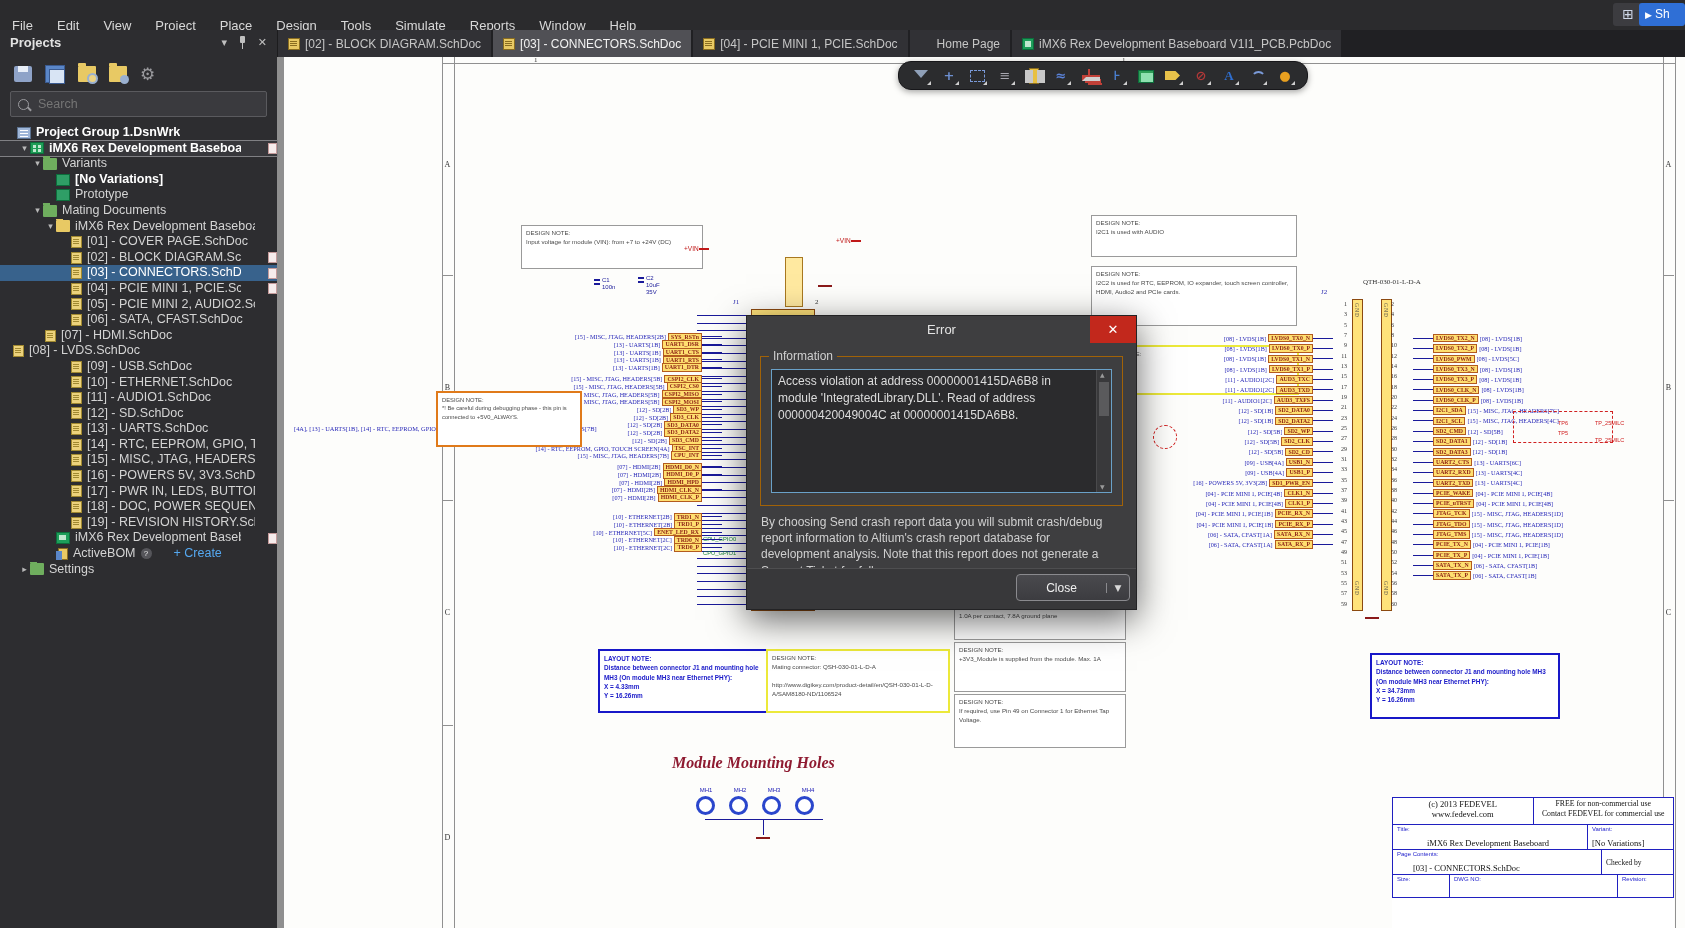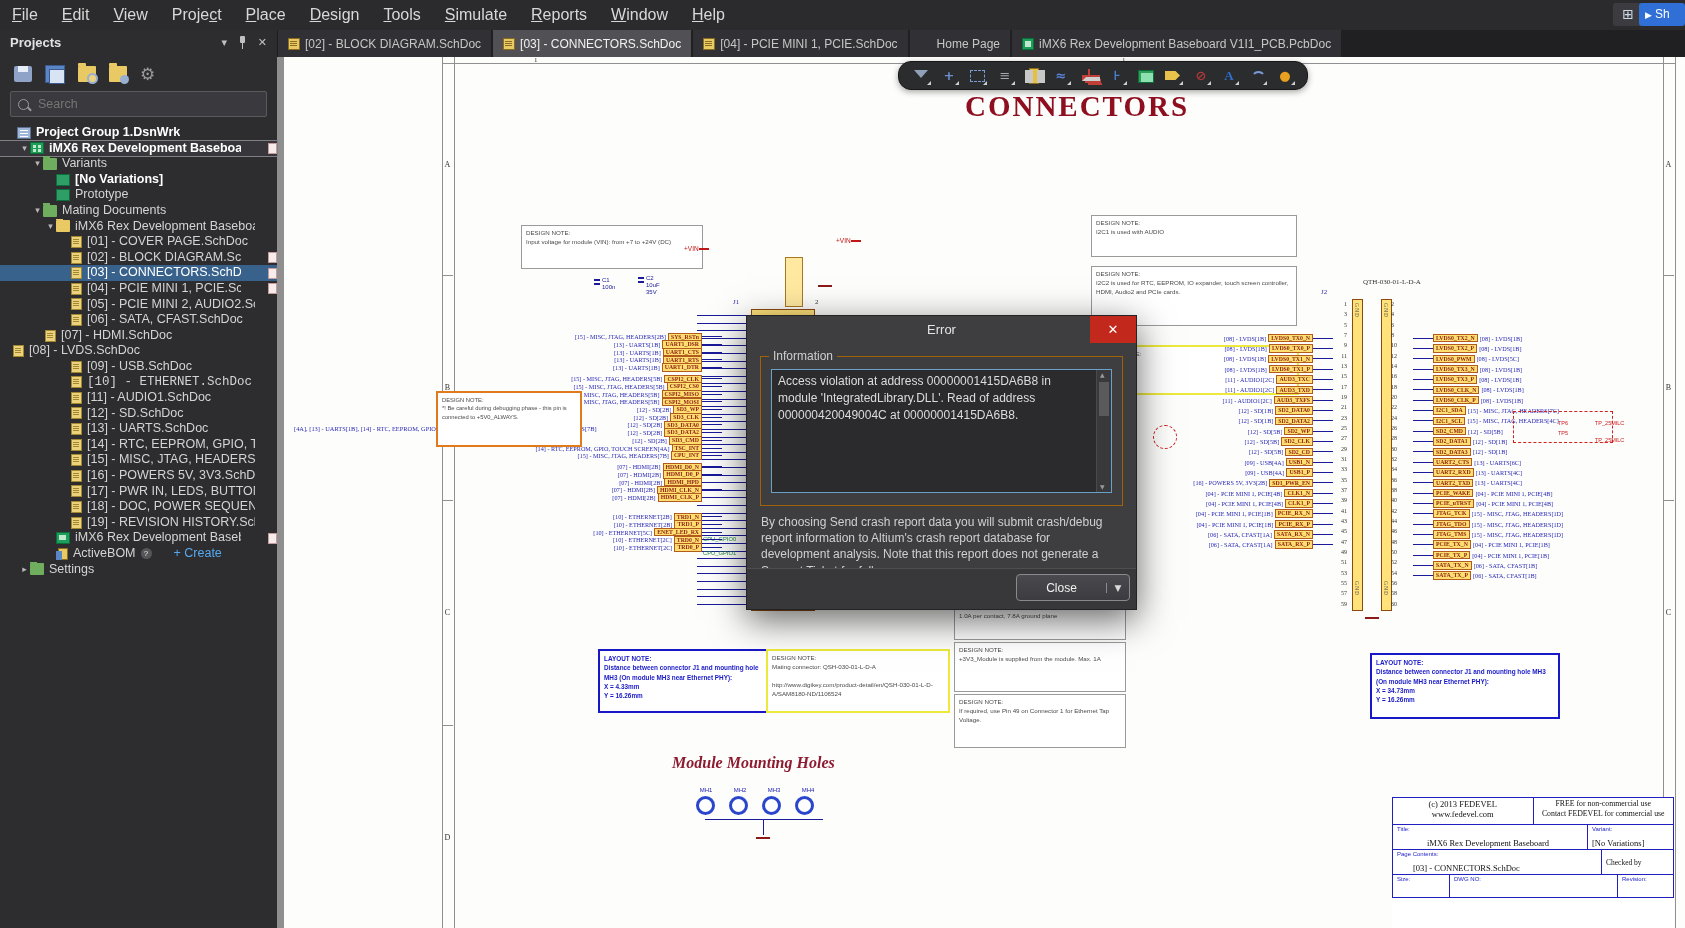--- a/index.html
+++ b/index.html
@@ -1,19 +1,19 @@
 <!DOCTYPE html>
 <html><head>
 <meta charset="utf-8">
 <style>
   html,body{margin:0;padding:0;background:#1a1a1a;font-family:"Liberation Sans",sans-serif;}
   #app{position:relative;width:1685px;height:928px;overflow:hidden;background:#fff;}
   
   #menubar{position:absolute;left:0;top:0;width:1685px;height:30px;background:#2b2b2d;border-bottom:1px solid #222;}
-  .mi{display:inline-block;padding:6px 12px 0 12px;font-size:16px;color:#d8d8d8;height:24px;cursor:default;}
+  .mi{display:inline-block;padding:6px 12px 0 12px;font-size:13px;color:#d8d8d8;height:24px;cursor:default;margin-top:12px;}
   .mi u{text-decoration:underline;}
   .winbtn{position:absolute;top:3px;height:23px;border-radius:3px;}
   #panelbtn{right:42px;width:30px;background:#3c3c40;color:#cfd8e8;text-align:center;font-size:14px;line-height:23px;font-family:"DejaVu Sans",sans-serif;}
   #sharebtn{right:0;width:40px;background:#2f6fd6;color:#fff;font-size:12px;line-height:23px;padding-left:6px;overflow:hidden;white-space:nowrap;}
   #sharebtn .tri{font-size:9px;font-family:"DejaVu Sans",sans-serif;margin-right:3px;}
   
   #topstrip{position:absolute;left:0;top:30px;width:1685px;height:27px;background:#202023;}
   #phead{position:absolute;left:0;top:0;width:277px;height:27px;background:#2d2d30;border-right:1px solid #1c1c1e;}
   #phead .ttl{position:absolute;left:10px;top:5px;font-size:13px;font-weight:bold;color:#e2e2e2;}
   .phico{position:absolute;top:6px;color:#c0c0c0;font-size:11px;font-family:"DejaVu Sans",sans-serif;cursor:pointer;}
@@ -410,21 +410,21 @@
 
         <div class="trow" style="padding-left: 58px;">
           <span class="tar"></span>
           <span class="tic i-sheet"></span>
           <span class="tlb">[09] - USB.SchDoc</span>
 
           <span class="tcreate"></span>
 
         </div>
 
-        <div class="trow" style="padding-left: 58px; font-family: Liberation Mono, monospace;">
+        <div class="trow" style="padding-left: 58px;">
           <span class="tar"></span>
           <span class="tic i-sheet"></span>
           <span class="tlb">[10] - ETHERNET.SchDoc</span>
 
           <span class="tcreate"></span>
 
         </div>
 
         <div class="trow" style="padding-left: 58px;">
           <span class="tar"></span>
@@ -567,21 +567,20 @@
         <span class="tbi g-gnd"></span>
         <span class="tbi g-probe">⊦</span>
         <span class="tbi g-sheetsym"></span>
         <span class="tbi g-port"></span>
         <span class="tbi g-noerc">⊘</span>
         <span class="tbi g-text">A</span>
         <span class="tbi g-arc"></span>
         <span class="tbi g-junction">●</span>
       </div>
 
-    <div id="ctitle">CONNECTORS</div>
 
     <div class="note" id="noteVin"><span class="nt">DESIGN NOTE:</span><span>Input voltage for module (VIN): from +7 to +24V (DC)</span></div>
     <div class="note" id="noteI2c1"><span class="nt">DESIGN NOTE:</span><span>I2C1 is used with AUDIO</span></div>
     <div class="note" id="noteI2c2"><span class="nt">DESIGN NOTE:</span><span>I2C2 is used for RTC, EEPROM, IO expander, touch screen controller, HDMI, Audio2 and PCIe cards.</span></div>
     <div class="note ynote" id="noteHid">
         <span class="nt">DESIGN NOTE:</span>
       </div>
 
     <span class="pwr" style="left:400px;top:188px">+VIN</span>
     <span class="pwr" style="left:552px;top:180px">+VIN</span>

